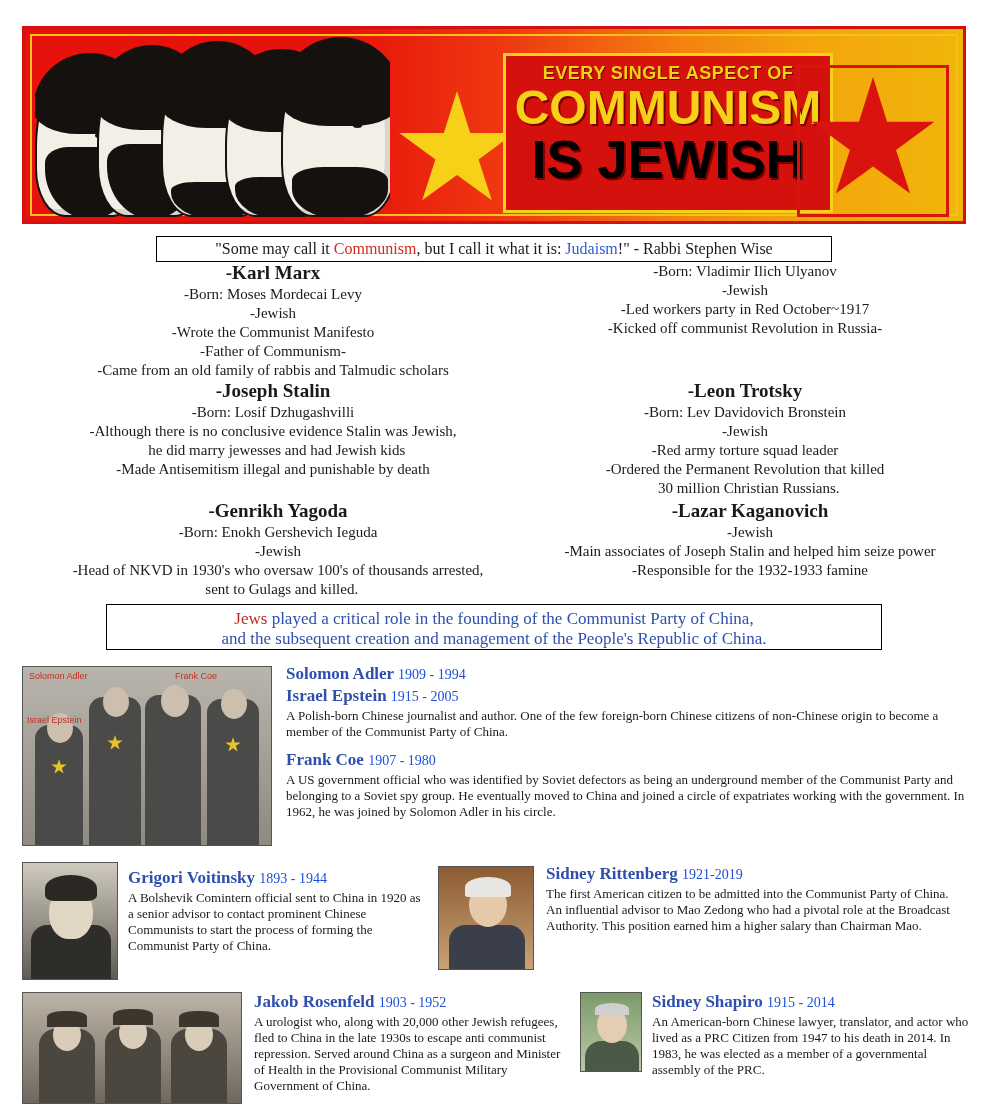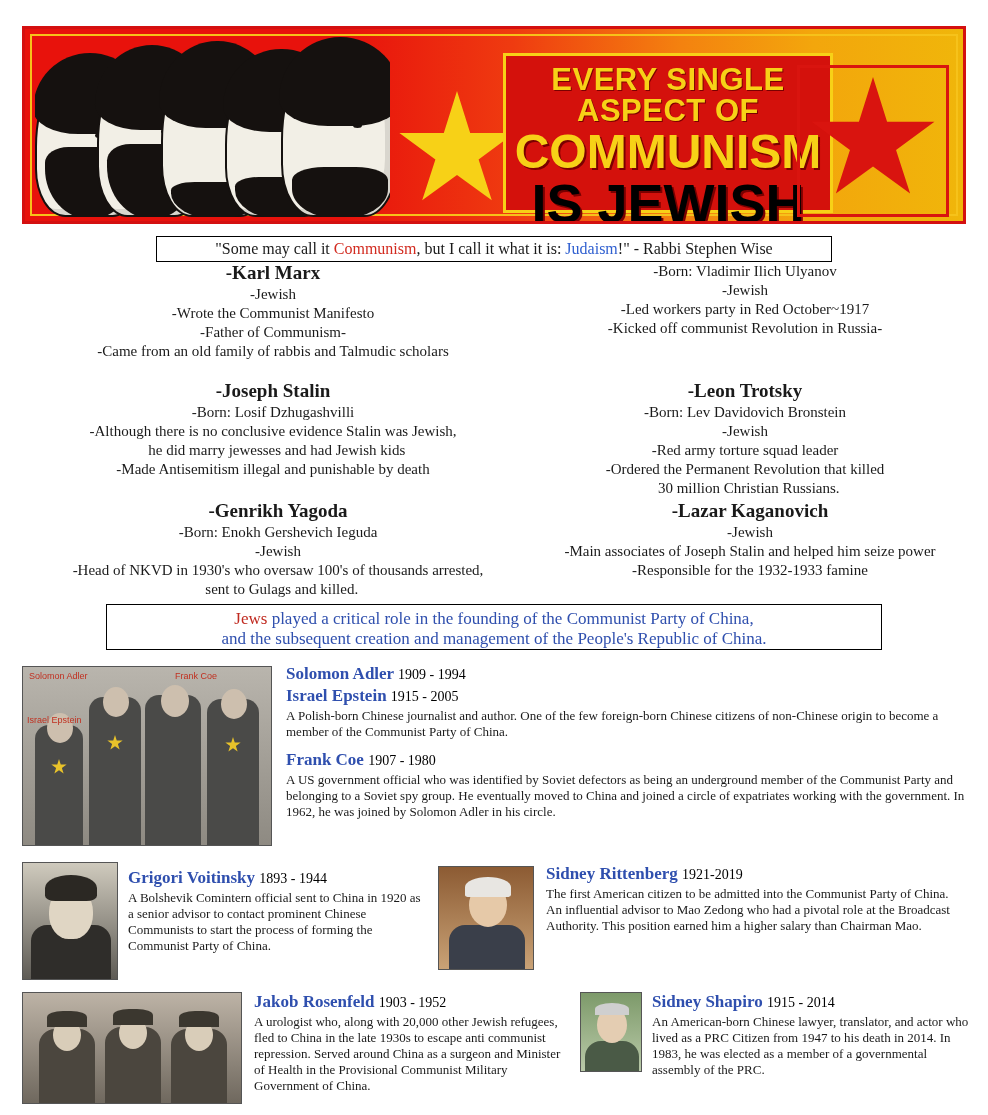--- a/index.html
+++ b/index.html
@@ -114,21 +114,21 @@
     height: 160px;
     background: #d4110c;
     border: 3px solid #f7d117;
     box-sizing: border-box;
     text-align: center;
     padding-top: 8px;
   }
   .hl1 {
     font-family: "Liberation Sans", sans-serif;
     font-weight: bold;
-    font-size: 31px;
+    font-size: 18px;
     letter-spacing: 0.5px;
     color: #f7d117;
     line-height: 1;
     text-shadow: 1px 1px 0 #7a0000;
   }
   .hl2 {
     font-family: "Liberation Sans", sans-serif;
     font-weight: bold;
     font-size: 48px;
     color: #f7d117;
@@ -206,21 +206,21 @@
   .cn h4 {
     margin: 0 0 2px 0;
     font-size: 17px;
     font-weight: bold;
     color: #2f4fae;
     line-height: 19px;
   }
   .cn h4 .yrs {
     font-size: 14px;
     font-weight: normal;
-    color: #000000;
+    color: #1d4ed8;
   }
   .cn p { margin: 0 0 10px 0; }
 
   .photo {
     position: absolute;
     background: #8d8d8d;
     border: 1px solid #555;
     box-sizing: border-box;
     overflow: hidden;
   }
@@ -317,20 +317,21 @@
 </div>
 
 <div class="quote-box">
   <span>"Some may call it </span><span class="quote-red">Communism</span><span>, but I call it what it is: </span><span class="quote-blue">Judaism</span><span>!" - Rabbi Stephen Wise</span>
 </div>
 
 <div class="people">
 
   <div class="person p-marx">
     <h3>-Karl Marx</h3>
+    <div class="ln">-Born: Moses Mordecai Levy</div>
     <div class="ln">-Jewish</div>
     <div class="ln">-Wrote the Communist Manifesto</div>
     <div class="ln">-Father of Communism-</div>
     <div class="ln">-Came from an old family of rabbis and Talmudic scholars</div>
   </div>
 
   <div class="person p-lenin">
     <div class="ln">-Born: Vladimir Ilich Ulyanov</div>
     <div class="ln">-Jewish</div>
     <div class="ln">-Led workers party in Red October~1917</div>

